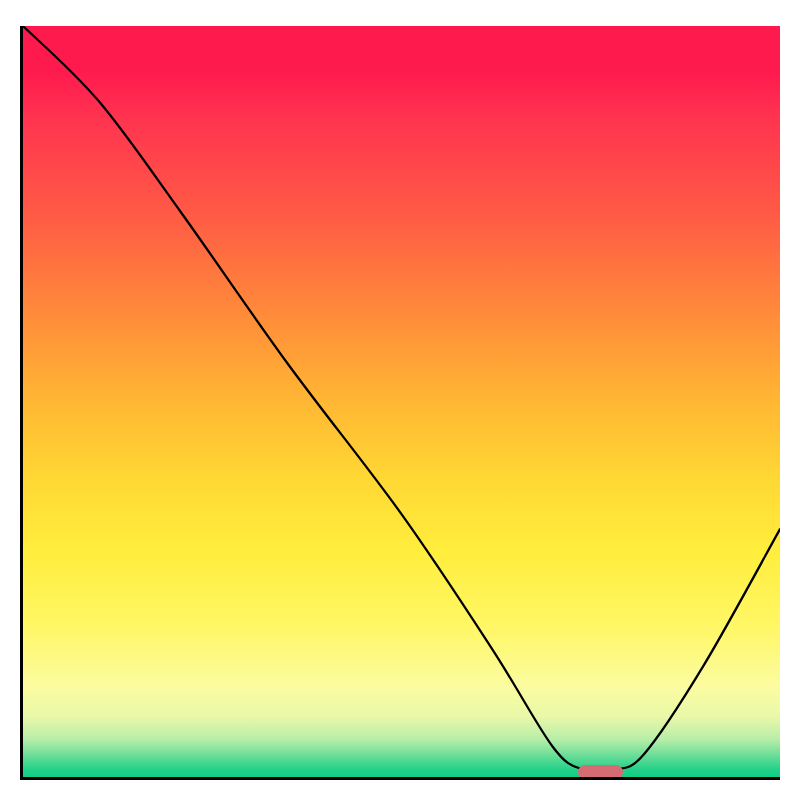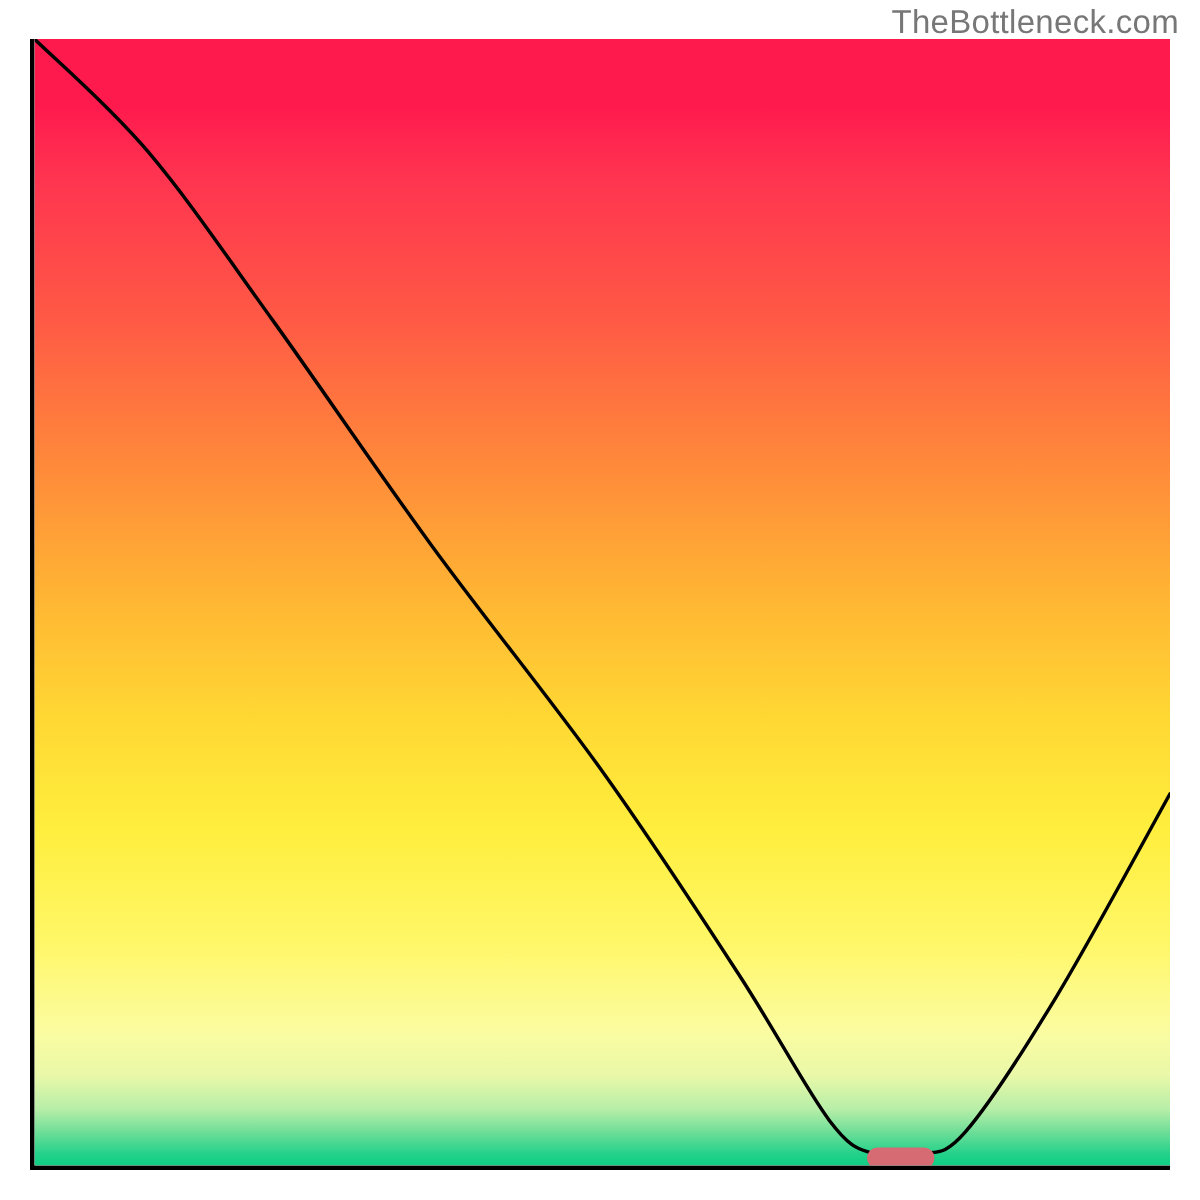--- a/index.html
+++ b/index.html
@@ -61,21 +61,20 @@
     font-size: 22px;
     color: #777;
     letter-spacing: 0.2px;
   }
 </style>
 </head>
 <body>
 
 <div class="canvas">
 
-  <div class="watermark">TheBottleneck.com</div>
 
   <div class="plot-area">
     <div class="gradient"></div>
 
     <svg class="curve" viewBox="0 0 760 754" preserveAspectRatio="none">
       <path id="curve-path" fill="none" stroke="#000" stroke-width="2.3" stroke-linejoin="round" stroke-linecap="round" d="M 0,0 C 12.666666666666666,12.566666666666663 49.400000000000006,43.983333333333306 76,75.39999999999998 C 102.6,106.81666666666665 127.93333333333332,144.51666666666668 159.6,188.5 C 191.26666666666665,232.48333333333332 229.26666666666665,289.0333333333333 266,339.29999999999995 C 302.73333333333335,389.5666666666666 345.8,442.3466666666667 380,490.1 C 414.2,537.8533333333334 445.8666666666667,586.8633333333332 471.2,625.8199999999999 C 496.5333333333333,664.7766666666666 516.8,703.7333333333333 532,723.84 C 547.2,743.9466666666667 552.2666666666667,742.69 562.4,746.46 C 572.5333333333333,750.23 582.6666666666667,748.9733333333334 592.8000000000001,746.46 C 602.9333333333334,743.9466666666667 608,748.9733333333334 623.1999999999999,731.38 C 638.3999999999999,713.7866666666666 661.2,678.6 684,640.9 C 706.8,603.1999999999999 747.3333333333334,527.8 760,505.17999999999995"></path>
     </svg>
 
     <div id="opt-marker" class="marker" style="left: 554.8px; width: 45.6px; bottom: -2px; height: 14px; background: rgb(214, 107, 116);"></div>
   </div>

